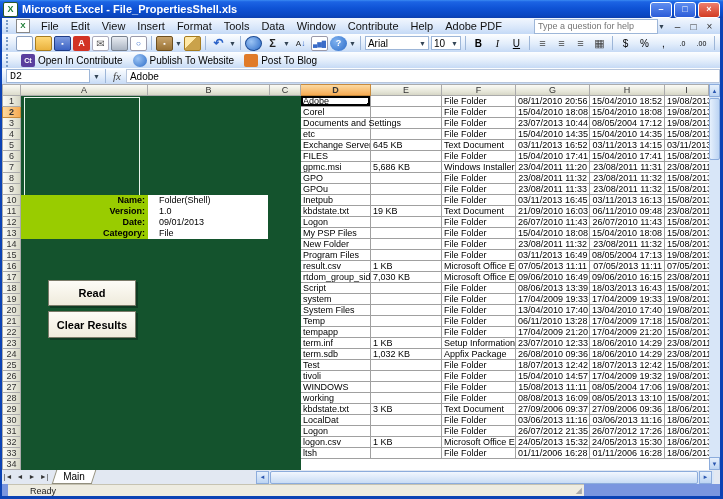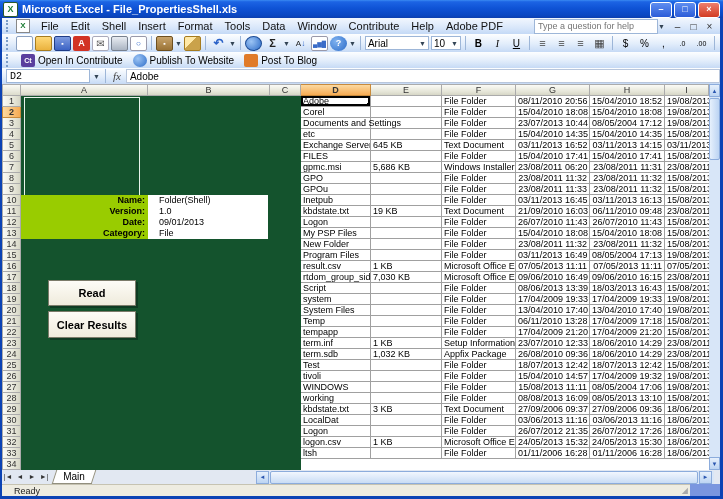--- a/index.html
+++ b/index.html
@@ -121,22 +121,22 @@
   .tabrow{position:absolute;left:2px;top:470px;width:718px;height:14px;background:#e2e8f2;display:flex;align-items:center;font-size:10px;}
   .navbtn{width:12px;height:12px;text-align:center;line-height:12px;color:#333;font-size:7px;}
   .sheettab{height:13px;background:#fff;border:1px solid #928f7e;border-top:none;padding:0 8px;
     transform:skewX(-18deg);margin-left:4px;display:flex;align-items:center;}
   .sheettab span{transform:skewX(18deg);font-size:10px;}
   .hscroll{position:absolute;left:254px;top:1px;width:458px;height:13px;background:#d8e6f8;}
   .hbtn{position:absolute;top:0;width:13px;height:13px;background:linear-gradient(180deg,#e6f0fc,#bcd4f3);
     border:1px solid #8cacdc;box-sizing:border-box;color:#2a56b0;font-size:6px;text-align:center;line-height:11px;}
   .hthumb{position:absolute;left:14px;top:0;width:428px;height:13px;background:linear-gradient(180deg,#f2f7fe,#c9dcf5);border:1px solid #8cacdc;box-sizing:border-box;border-radius:2px;}
   
-  .statusbar{position:absolute;left:2px;top:484px;width:688px;height:12px;background:#eeece1;
-    border-top:1px solid #c6c3b2;font-size:9px;color:#222;display:flex;align-items:center;padding-left:12px;box-sizing:border-box;}
+  .statusbar{position:absolute;left:8px;top:484px;width:576px;height:12px;background:#eeece1;
+    border-top:1px solid #c6c3b2;font-size:9px;color:#222;display:flex;align-items:center;padding-left:22px;box-sizing:border-box;}
   .gripdots{margin-left:auto;margin-right:2px;color:#aaa;font-size:8px;}
 </style>
 </head>
 <body>
 
 <div class="window">
 
   <div class="titlebar">
     <span class="appicon">X</span>
     <span>Microsoft Excel - File_PropertiesShell.xls</span>
@@ -148,21 +148,21 @@
   </div>
 
   <div class="menubar">
     <span class="mgrip"></span>
     <span class="docicon">X</span>
 
       <span class="menuitem" data-index="0">File</span>
 
       <span class="menuitem" data-index="1">Edit</span>
 
-      <span class="menuitem" data-index="2">Shell</span>
+      <span class="menuitem" data-index="2">View</span>
 
       <span class="menuitem" data-index="3">Insert</span>
 
       <span class="menuitem" data-index="4">Format</span>
 
       <span class="menuitem" data-index="5">Tools</span>
 
       <span class="menuitem" data-index="6">Data</span>
 
       <span class="menuitem" data-index="7">Window</span>
@@ -426,21 +426,21 @@
             <div class="cell c2">File Folder</div>
             <div class="cell c3">15/04/2010 17:41</div>
             <div class="cell c4">15/04/2010 17:41</div>
             <div class="cell c5">15/08/2013</div>
           </div>
 
           <div class="trow" data-index="6">
             <div class="cell c0 clip">gpmc.msi</div>
             <div class="cell c1">5,686 KB</div>
             <div class="cell c2">Windows Installer</div>
-            <div class="cell c3">23/08/2011 06:20</div>
+            <div class="cell c3">23/04/2011 11:20</div>
             <div class="cell c4">23/08/2011 11:31</div>
             <div class="cell c5">23/08/2011</div>
           </div>
 
           <div class="trow" data-index="7">
             <div class="cell c0">GPO</div>
             <div class="cell c1"></div>
             <div class="cell c2">File Folder</div>
             <div class="cell c3">23/08/2011 11:32</div>
             <div class="cell c4">23/08/2011 11:32</div>

